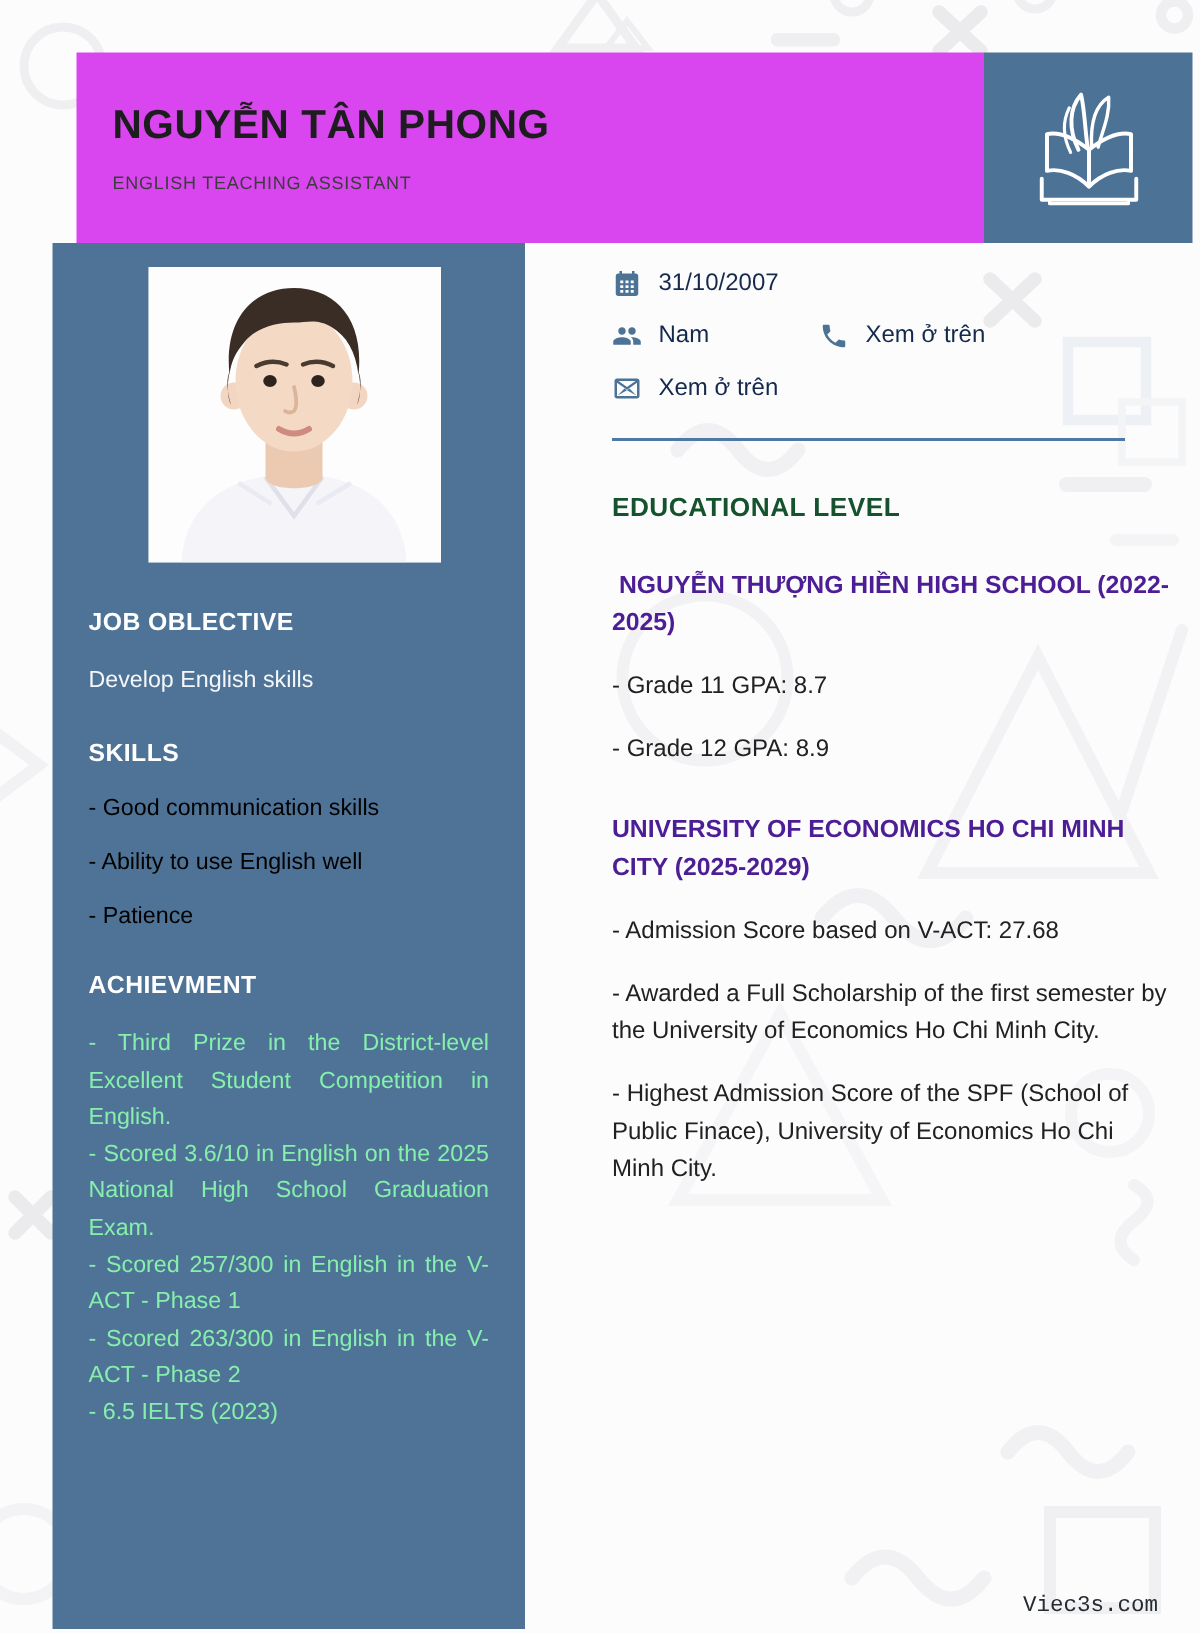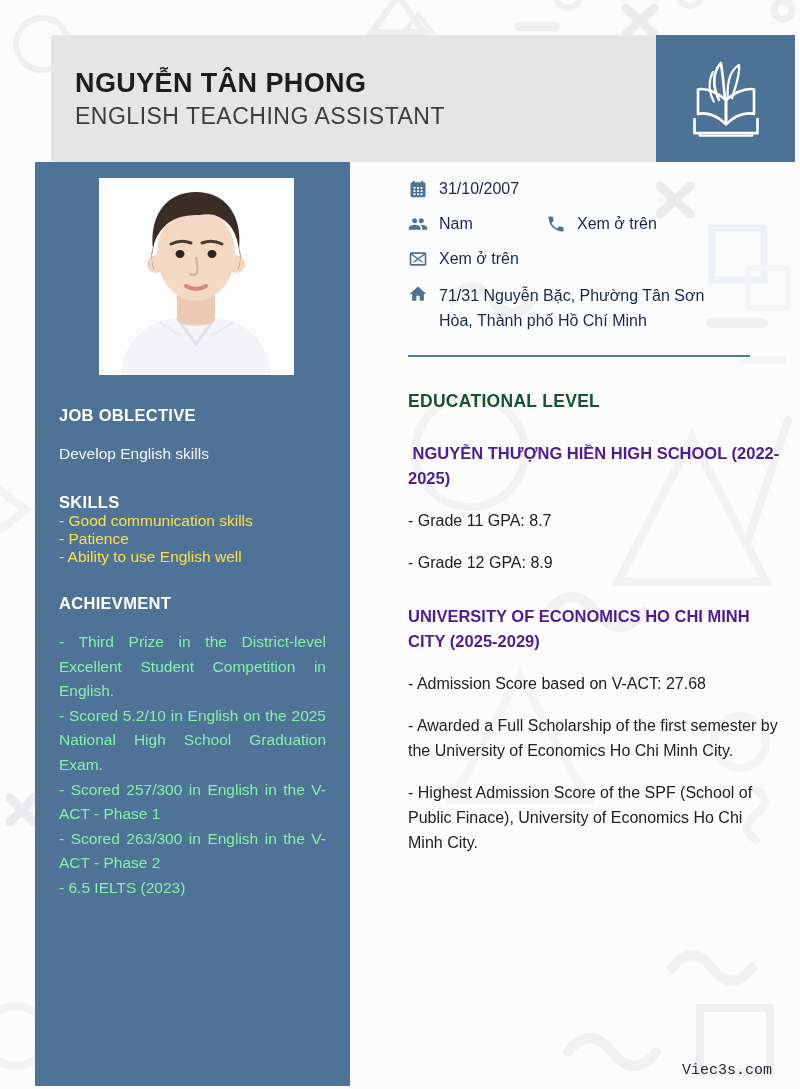--- a/index.html
+++ b/index.html
@@ -18,33 +18,33 @@
     left: 0; top: 0;
     width: 800px; height: 1089px;
     z-index: 0;
   }
 
   
   .header {
     position: absolute;
     left: 51px; top: 35px;
     width: 605px; height: 127px;
-    background: #e5e5e5;
+    background: #d946ef;
     z-index: 2;
     padding: 33px 0 0 24px;
   }
   .header h1 {
     font-size: 27px;
     font-weight: 700;
     color: #1d1d1f;
     letter-spacing: 0.4px;
   }
   .header .subtitle {
-    margin-top: 4px;
-    font-size: 23px;
+    margin-top: 16px;
+    font-size: 12px;
     color: #3c3c3e;
     letter-spacing: 0.5px;
   }
   .logo-box {
     position: absolute;
     left: 656px; top: 35px;
     width: 139px; height: 127px;
     background: #4c7296;
     z-index: 2;
     display: flex; align-items: center; justify-content: center;
@@ -69,21 +69,21 @@
   .side-content h2 {
     font-size: 16.5px;
     font-weight: 700;
     letter-spacing: 0.3px;
     color: #ffffff;
   }
   .h-job  { margin-top: 31px; }
   .h-skill{ margin-top: 30px; }
   .h-ach  { margin-top: 28px; }
   .side-text { margin-top: 20px; font-size: 15.5px; color: #f4f7fa; }
-  .skill   { font-size: 15.5px; color: #fde047; }
+  .skill   { margin-top: 18px; font-size: 15.5px; color: #000000; }
   .ach-block { margin-top: 17px; }
   .ach {
     font-size: 15.5px;
     line-height: 24.6px;
     color: #86efac;
     text-align: justify;
   }
 
   
   .content {
@@ -244,27 +244,27 @@
         <path d="M87 108 q 10 6 20 0" stroke="#d08b80" stroke-width="4" fill="none" stroke-linecap="round"></path>
       </svg>
     </div>
 
     <div class="side-content">
       <h2 class="h-job">JOB OBLECTIVE</h2>
       <p class="side-text">Develop English skills</p>
 
       <h2 class="h-skill">SKILLS</h2>
       <p class="skill">- Good communication skills</p>
+      <p class="skill">- Ability to use English well</p>
       <p class="skill">- Patience</p>
-      <p class="skill">- Ability to use English well</p>
 
       <h2 class="h-ach">ACHIEVMENT</h2>
       <div class="ach-block">
         <div class="ach">- Third Prize in the District-level Excellent Student Competition in English.</div>
-        <div class="ach">- Scored 5.2/10 in English on the 2025 National High School Graduation Exam.</div>
+        <div class="ach">- Scored 3.6/10 in English on the 2025 National High School Graduation Exam.</div>
         <div class="ach">- Scored 257/300 in English in the V-ACT - Phase 1</div>
         <div class="ach">- Scored 263/300 in English in the V-ACT - Phase 2</div>
         <div class="ach">- 6.5 IELTS (2023)</div>
       </div>
     </div>
   </aside>
 
   <main class="content">
 
     <div class="c-row">
@@ -309,28 +309,20 @@
     <div class="c-row">
       <span class="c-icon">
         <svg viewBox="0 0 24 24">
             <path fill="#4c7296" d="M20 4H4c-1.1 0-1.99.9-1.99 2L2 18c0 1.1.9 2 2 2h16c1.1 0 2-.9 2-2V6c0-1.1-.9-2-2-2zm-1.2 2L12 10.8 5.2 6h13.6zM4 18V7.3l8 5.7 8-5.7V18H4z"></path>
             <path fill="#4c7296" d="M4.5 17.5 10 12l2 1.4L4.5 17.5zM19.5 17.5 14 12l-2 1.4 7.5 4.1z"></path>
           </svg>
       </span>
       <span>Xem ở trên</span>
     </div>
 
-    <div class="c-row">
-      <span class="c-icon">
-        <svg viewBox="0 0 24 24">
-            <path fill="#4c7296" d="M10 20v-6h4v6h5v-8h3L12 3 2 12h3v8z"></path>
-          </svg>
-      </span>
-      <span class="addr-text">71/31 Nguyễn Bặc, Phường Tân Sơn Hòa, Thành phố Hồ Chí Minh</span>
-    </div>
 
     <div class="divider"></div>
 
     <h2 class="edu-heading">EDUCATIONAL LEVEL</h2>
 
     <h3 class="school-title"> NGUYỄN THƯỢNG HIỀN HIGH SCHOOL (2022-2025)</h3>
     <p class="edu-item">- Grade 11 GPA: 8.7</p>
     <p class="edu-item">- Grade 12 GPA: 8.9</p>
 
     <h3 class="school-title">UNIVERSITY OF ECONOMICS HO CHI MINH CITY (2025-2029)</h3>

